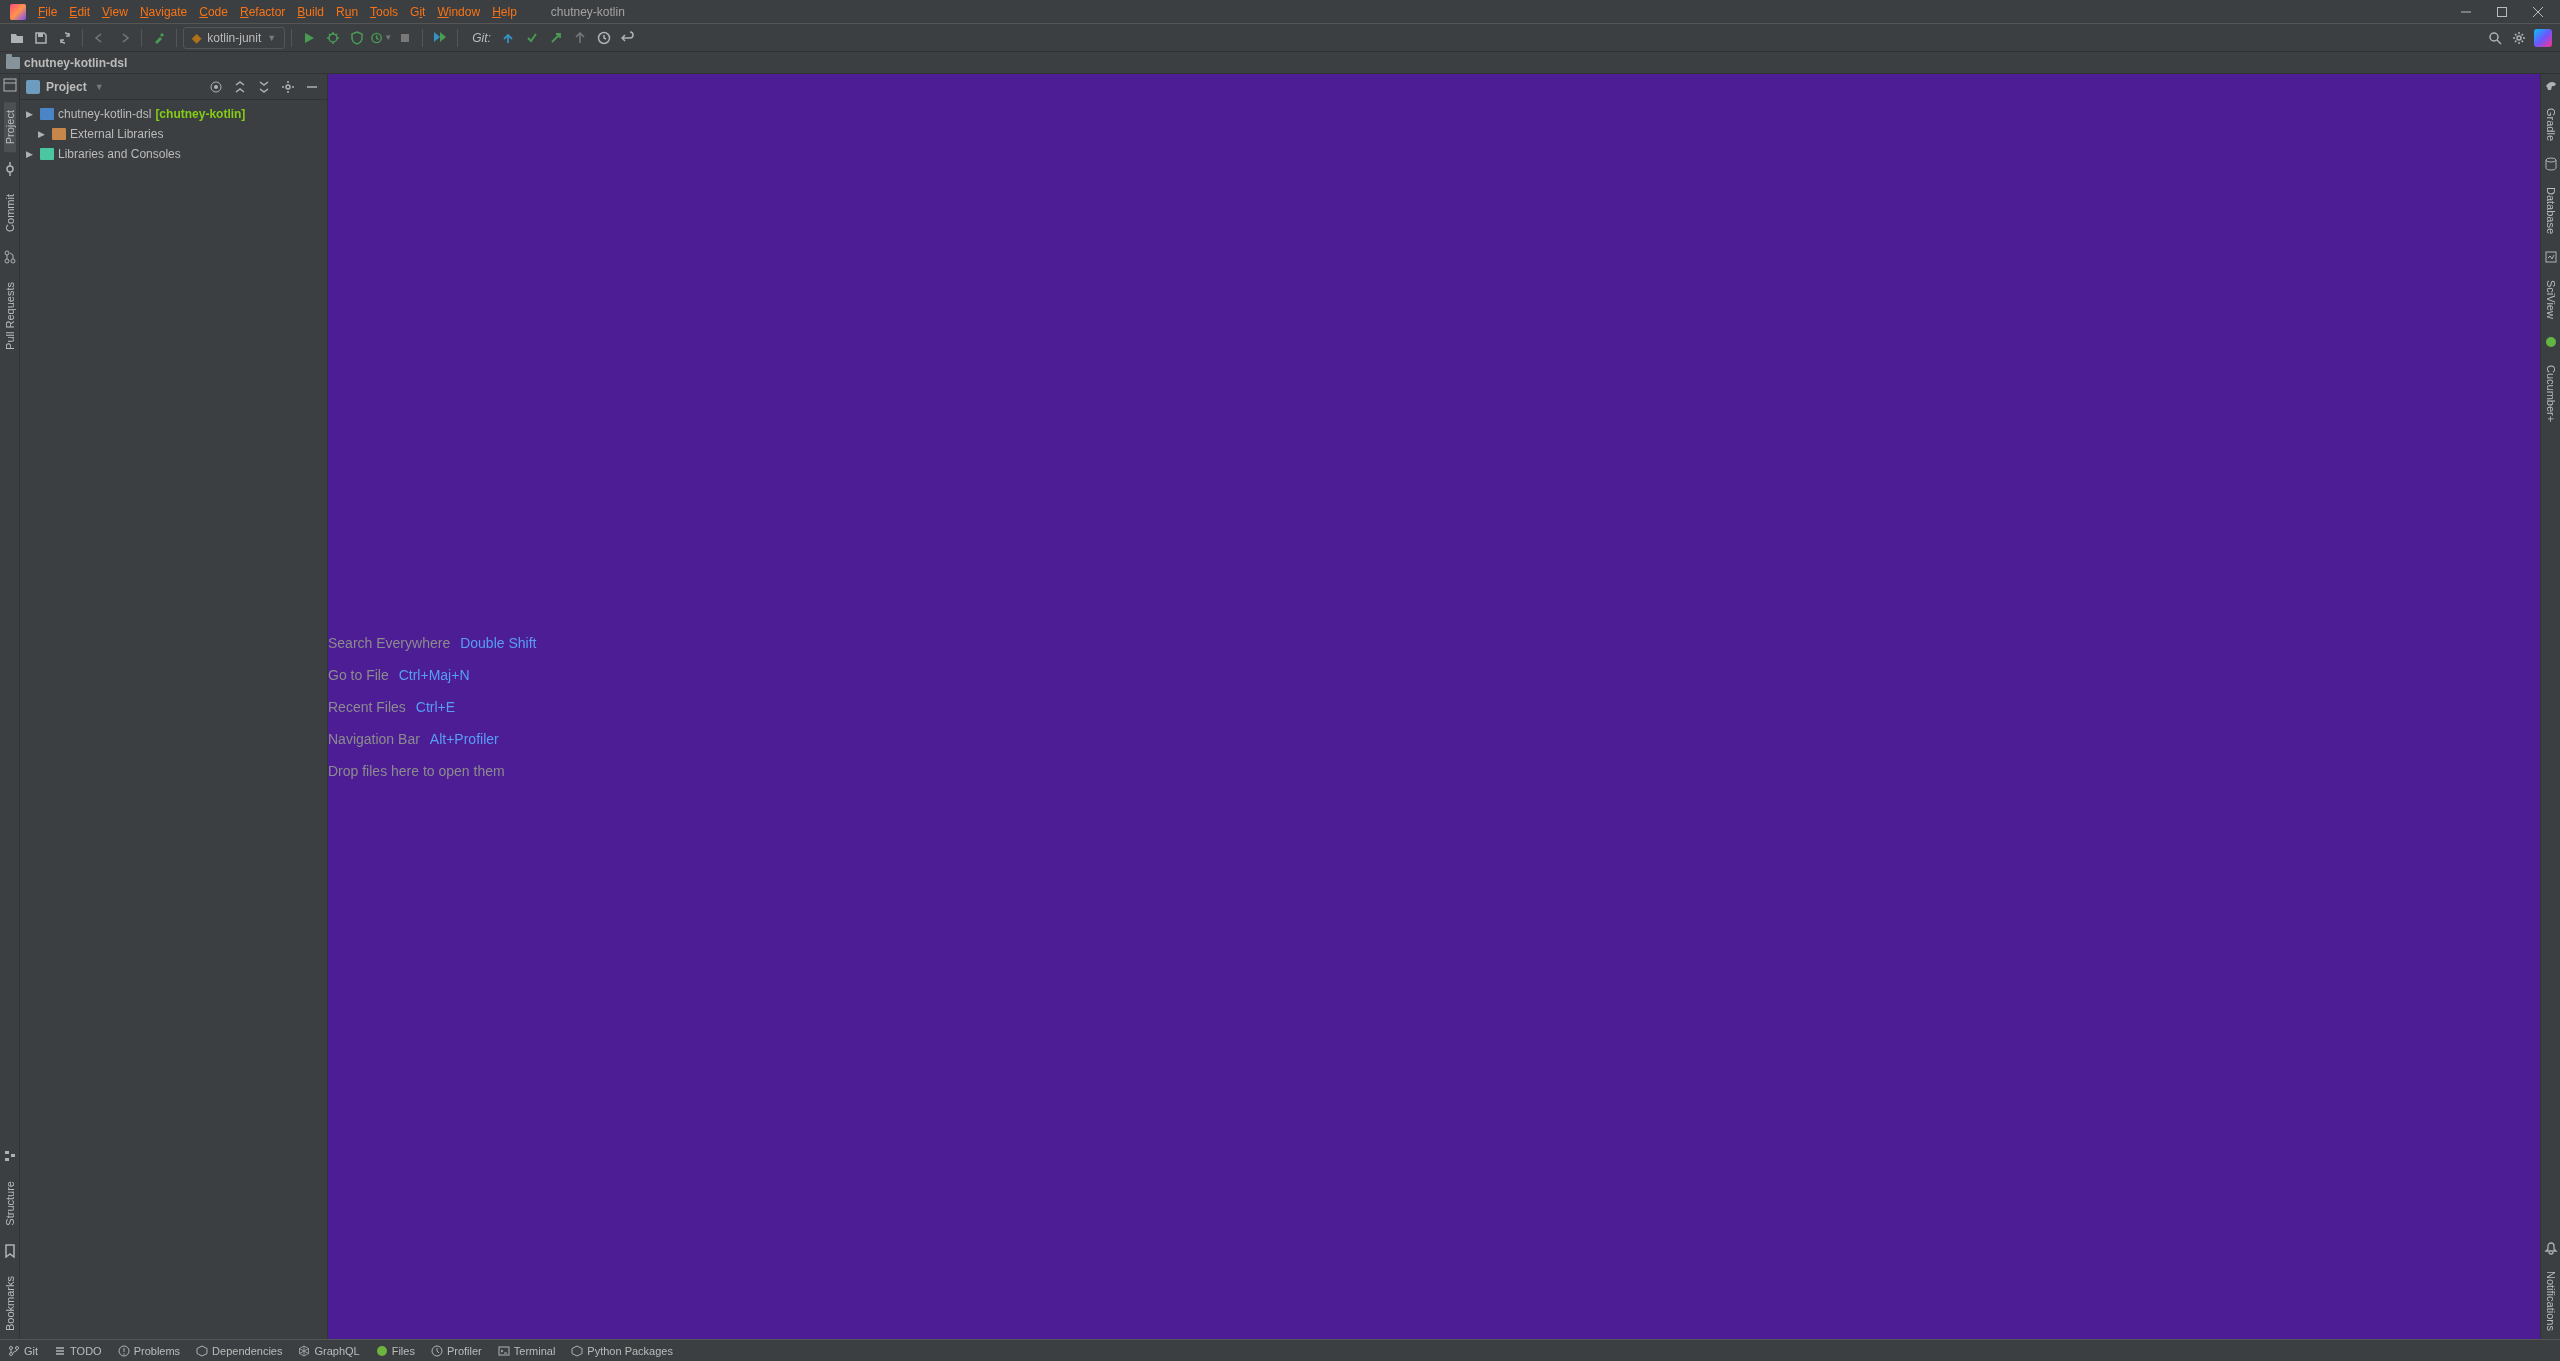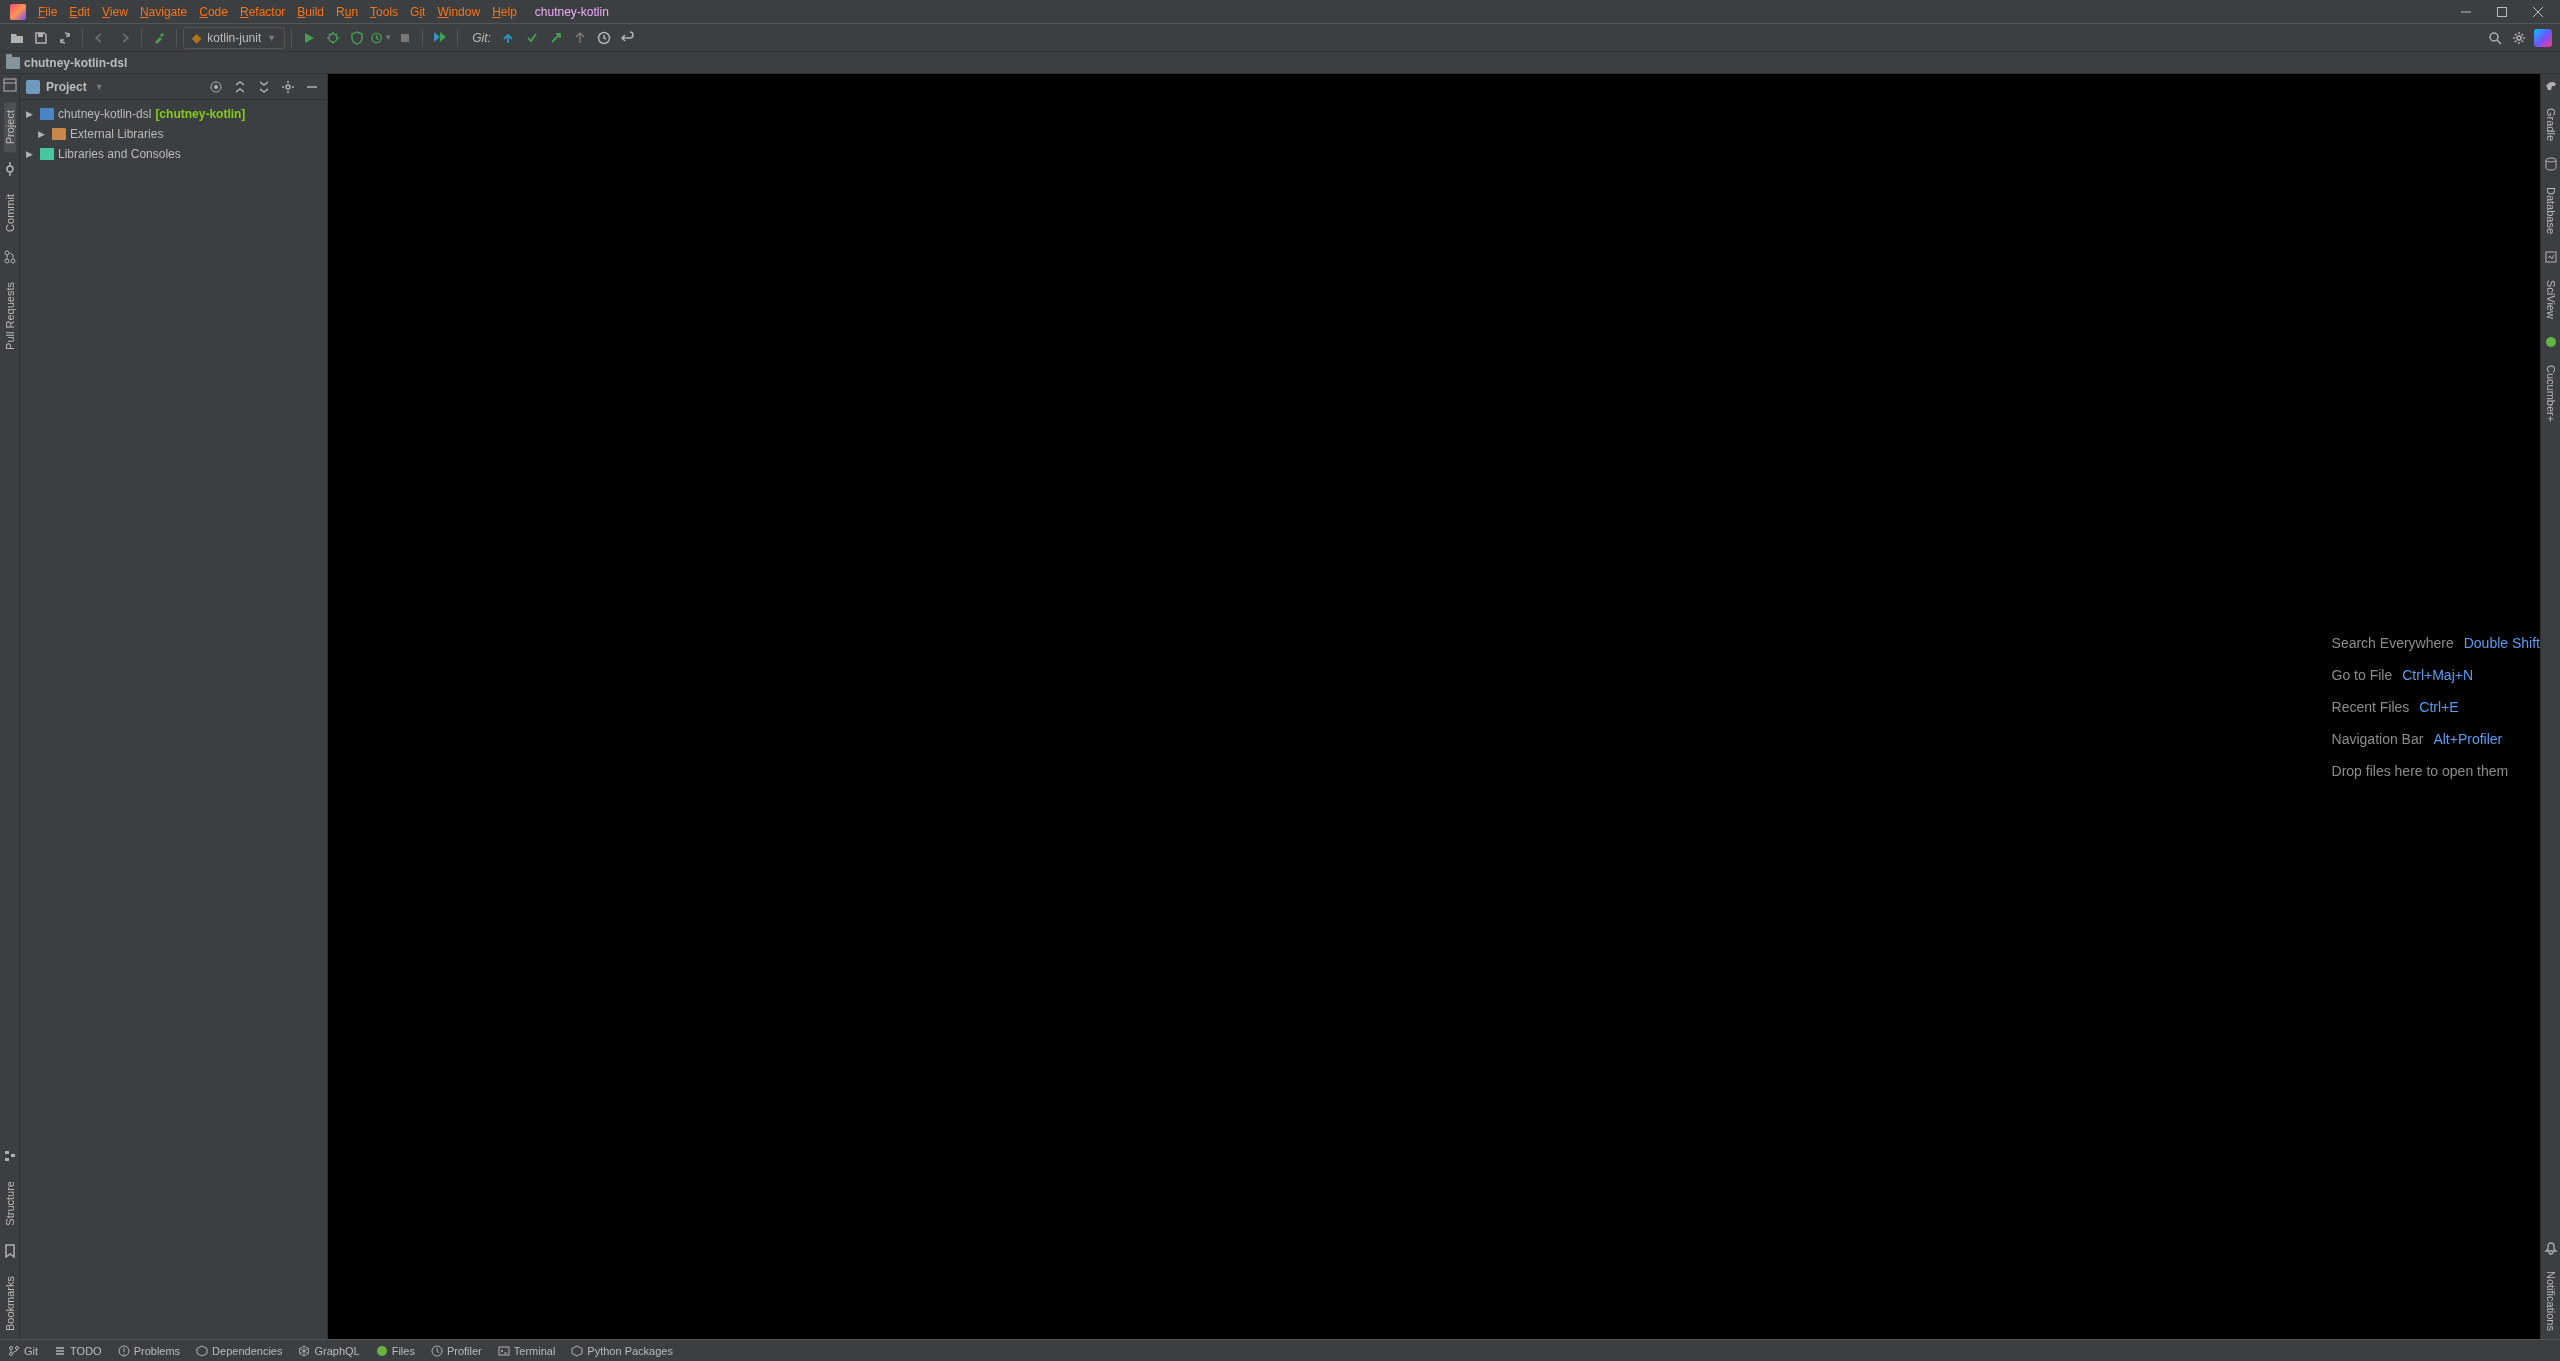--- a/index.html
+++ b/index.html
@@ -3,21 +3,21 @@
 <meta charset="utf-8">
 <style>
 * { margin:0; padding:0; box-sizing:border-box; font-family:"Segoe UI",Arial,sans-serif; }
 html,body { width:100%; height:100%; background:#3c3f41; color:#bbbbbb; overflow:hidden; font-size:12px; }
 
 
 .menubar { height:24px; background:#3c3f41; display:flex; align-items:center; padding:0 4px; border-bottom:1px solid #555; }
 .menubar .app-icon { width:16px; height:16px; margin:0 6px; background:linear-gradient(135deg,#ff4c7a 0%,#ff944c 50%,#7a4cff 100%); border-radius:2px; }
 .menubar .menu-item { padding:0 6px; height:100%; display:flex; align-items:center; color:#f97316; cursor:default; }
 .menubar .menu-item u { text-decoration:underline; }
-.menubar .project-name { margin-left:12px; color:#f0abfc; }
+.menubar .project-name { margin-left:28px; color:#a3a3a3; }
 .menubar .window-controls { margin-left:auto; display:flex; }
 .menubar .window-controls .win-btn { width:36px; height:24px; display:flex; align-items:center; justify-content:center; color:#bbbbbb; }
 
 
 .toolbar { height:28px; background:#3c3f41; display:flex; align-items:center; padding:0 6px; border-bottom:1px solid #323232; gap:2px; }
 .toolbar .tb-item { width:22px; height:22px; display:flex; align-items:center; justify-content:center; border-radius:3px; color:#afb1b3; }
 .toolbar .sep { width:1px; height:18px; background:#555; margin:0 4px; }
 .toolbar .run-config { height:22px; background:#3c3f41; border:1px solid #555; border-radius:3px; display:flex; align-items:center; padding:0 8px; gap:6px; color:#bbbbbb; }
 .toolbar .run-config .kt { color:#b07219; font-weight:bold; }
 .toolbar .run-green { color:#499c54; }
@@ -57,21 +57,21 @@
 .project-tree { flex:1; padding:4px 0; overflow:auto; }
 .tree-item { display:flex; align-items:center; height:20px; padding-left:6px; gap:4px; cursor:default; }
 .tree-item .arrow { width:10px; color:#afb1b3; font-size:9px; }
 .tree-item .icn { width:14px; height:12px; border-radius:1px; position:relative; flex-shrink:0; }
 .tree-item .icn.folder-blue { background:#4a86c7; }
 .tree-item .icn.folder-orange { background:#c7874a; }
 .tree-item .icn.scratch { background:#4ac7a1; }
 .tree-item .label { color:#bbbbbb; }
 .tree-item .context { color:#84cc16; font-weight:bold; }
 
-.editor-area { flex:1; background:#000000; display:flex; align-items:center; justify-content:flex-end; }
+.editor-area { flex:1; background:#4c1d95; display:flex; align-items:center; justify-content:flex-start; }
 .welcome-list { display:flex; flex-direction:column; gap:16px; }
 .welcome-row { display:flex; gap:10px; color:#8c8c8c; font-size:14px; }
 .welcome-row .shortcut { color:#589df6; }
 
 
 .bottombar { height:22px; background:#3c3f41; border-top:1px solid #555; display:flex; align-items:center; padding:0 8px; gap:16px; }
 .bottombar .bb-item { display:flex; align-items:center; gap:4px; color:#bbbbbb; font-size:11px; cursor:default; }
 .bottombar .bicon { width:12px; height:12px; color:#afb1b3; display:inline-flex; align-items:center; justify-content:center; }
 
 svg { display:block; }

